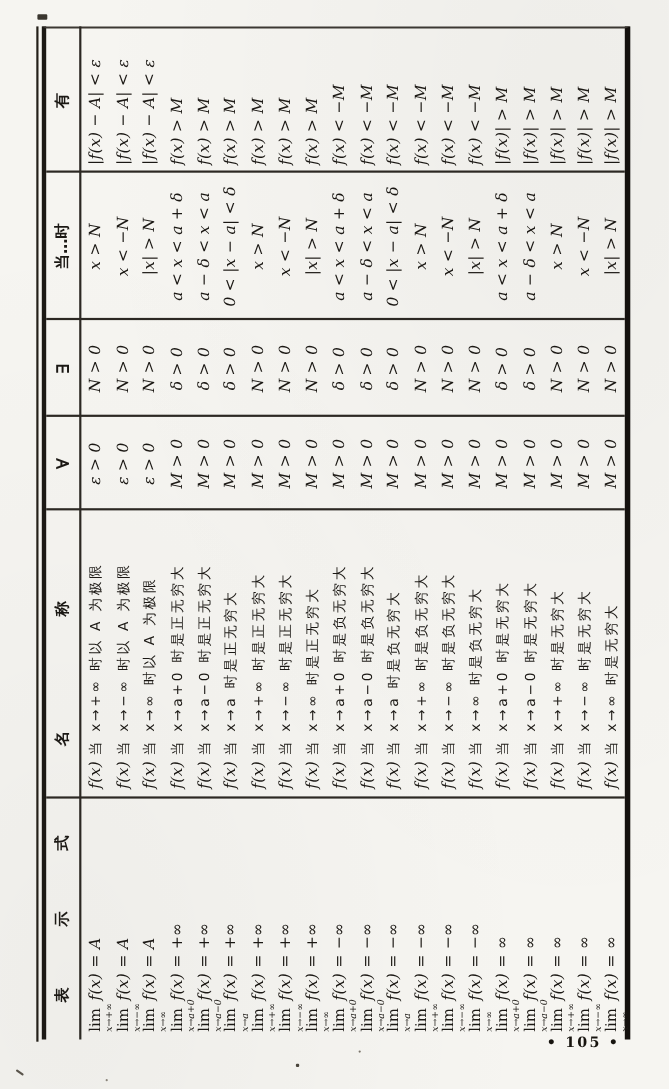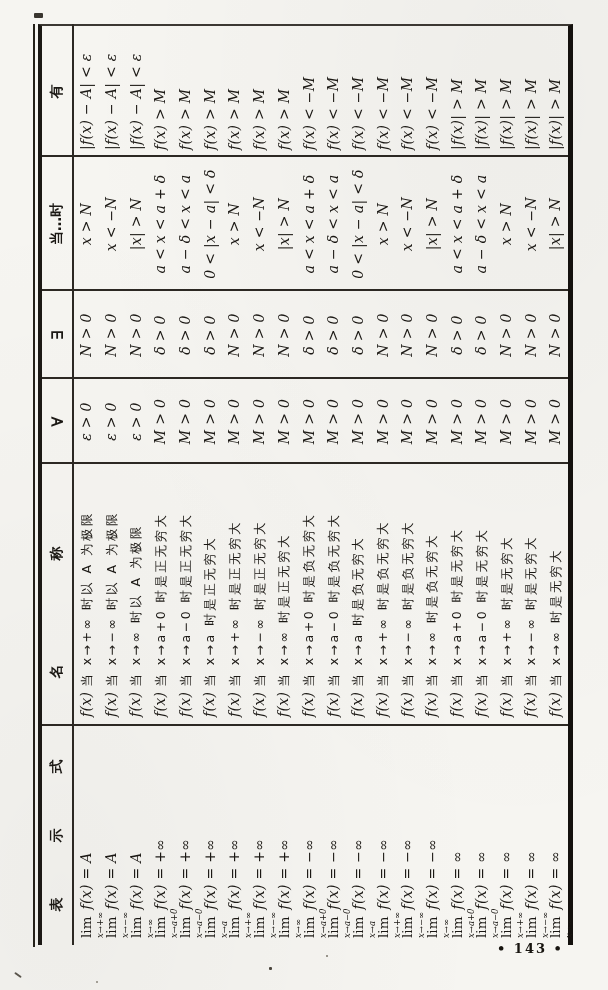--- a/index.html
+++ b/index.html
@@ -335,21 +335,21 @@
             <div class="cell c2"><span class="m">M &gt; 0</span></div>
             <div class="cell c3"><span class="m">N &gt; 0</span></div>
             <div class="cell c4"><span class="m">|x| &gt; N</span></div>
             <div class="cell c5"><span class="m">|f(x)| &gt; M</span></div>
           </div>
         </div>
 
     </div>
   </div>
 
-  <div class="pageno">• 143 •</div>
+  <div class="pageno">• 105 •</div>
 
   <div class="speck sp1"></div>
   <div class="speck sp2"></div>
   <div class="speck sp3"></div>
   <div class="speck sp4"></div>
   <div class="speck sp5"></div>
 
 </div>
 
 </body></html>

